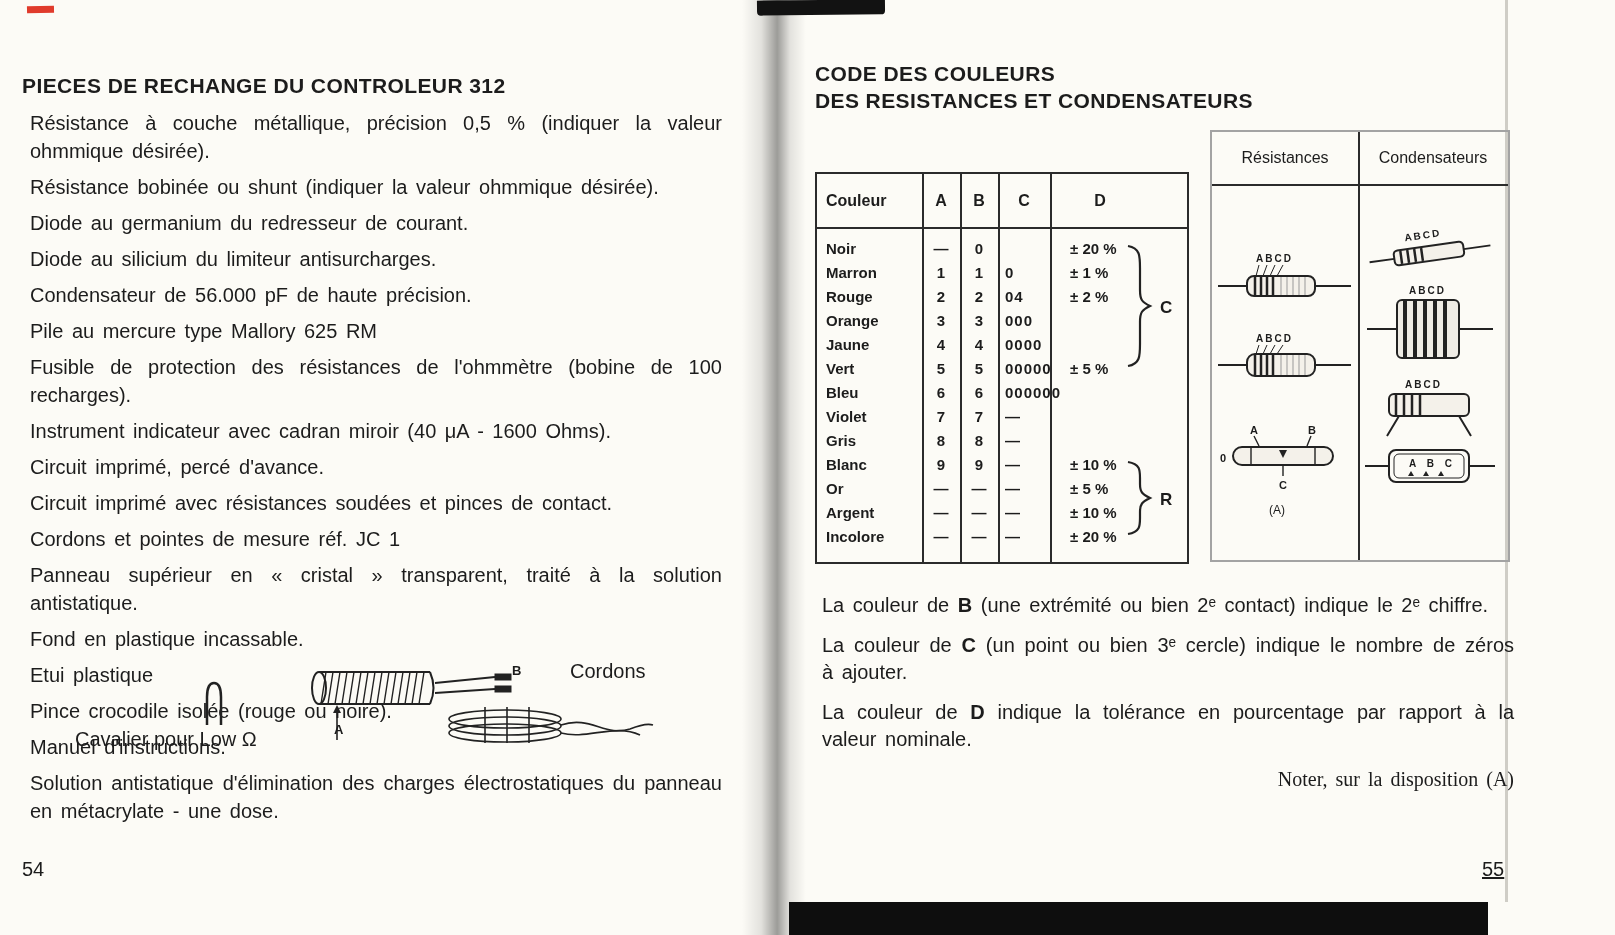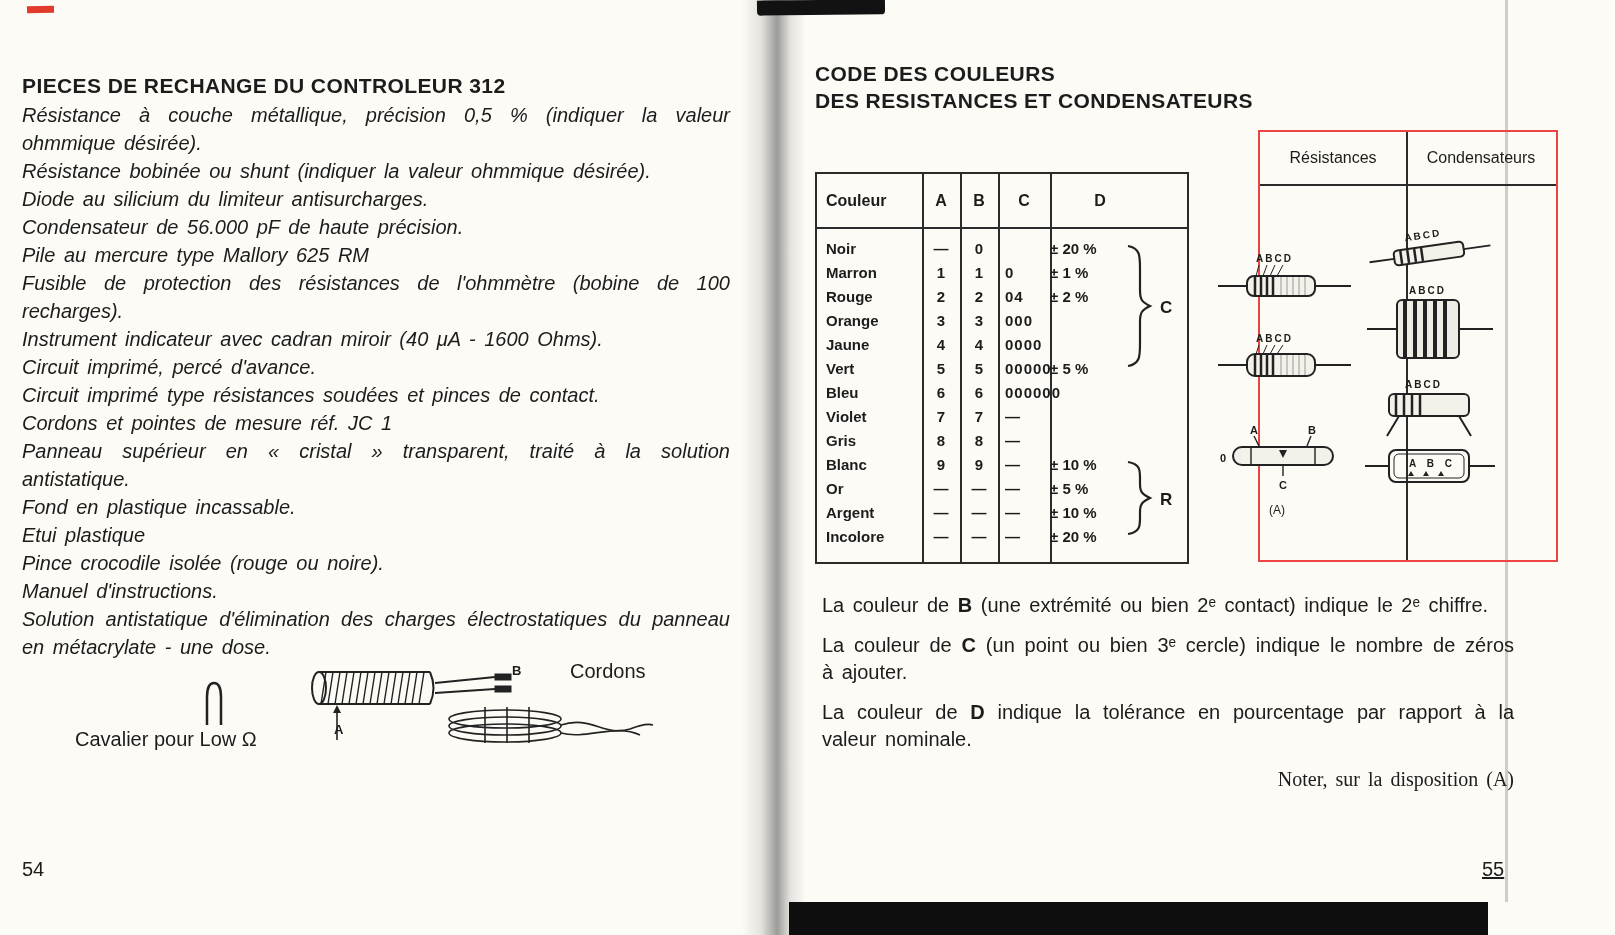--- a/index.html
+++ b/index.html
@@ -11,38 +11,38 @@
   .abs{position:absolute;}
   
   .gutter{left:742px;top:0;width:64px;height:935px;
     background:linear-gradient(90deg, rgba(0,0,0,0) 0%, rgba(0,0,0,0.10) 30%, rgba(0,0,0,0.38) 55%, rgba(0,0,0,0.10) 75%, rgba(0,0,0,0) 100%);}
   .top-strip{left:757px;top:0;width:128px;height:15px;background:#121212;border-radius:0 0 4px 4px;transform:rotate(-0.6deg);}
   .bottom-strip{left:789px;top:902px;width:699px;height:33px;background:#0e0e0e;}
   .page-edge{left:1505px;top:0;width:3px;height:902px;background:#cfcdc6;}
   .red-mark{left:27px;top:6px;width:27px;height:7px;background:#e03b2c;transform:rotate(-1deg);}
   
   .heading{font-weight:700;font-size:21px;letter-spacing:.4px;}
-  .body-col p{margin:0;font-size:20px;line-height:28px;text-align:justify;word-spacing:3px;font-style:italic;}
+  .body-col p{margin:8px;font-size:20px;line-height:28px;text-align:justify;word-spacing:3px;}
   .pagenum{font-size:20px;margin-top:6px;}
   
   .ctable{left:815px;top:172px;width:370px;height:388px;border:2px solid #2b2b2b;background:transparent;}
   .ctable .vline{position:absolute;top:0;bottom:0;width:2px;background:#2b2b2b;}
   .ctable .hline{position:absolute;left:0;right:0;top:53px;height:2px;background:#2b2b2b;}
   .ctable .th{position:absolute;top:0;height:53px;line-height:53px;font-weight:700;font-size:16px;}
   .trow{position:absolute;left:0;width:100%;height:24px;display:grid;
     grid-template-columns:105px 38px 38px 52px 1fr;align-items:center;
     font-weight:700;font-size:15px;}
   .trow .cell{white-space:nowrap;}
   .cell.c-col{padding-left:9px;}
   .cell.c-a,.cell.c-b{text-align:center;}
   .cell.c-c{padding-left:7px;letter-spacing:1px;}
-  .cell.c-d{padding-left:0;}
+  .cell.c-d{padding-left:20px;}
   .brace-label{font-weight:700;font-size:17px;}
   
-  .panel{left:1258px;top:130px;width:296px;height:428px;border:2px solid #ef4444;}
+  .panel{left:1210px;top:130px;width:296px;height:428px;border:2px solid #a3a3a3;}
   .panel .hline{position:absolute;left:0;right:0;top:52px;height:2px;background:#2b2b2b;}
   .panel .vline{position:absolute;top:0;bottom:0;left:146px;width:2px;background:#2b2b2b;}
   .panel .ph{position:absolute;top:0;height:52px;line-height:52px;width:146px;text-align:center;font-size:16px;}
   
   .expl p{margin:0 0 13px 0;font-size:20px;line-height:27px;text-align:justify;word-spacing:3px;}
   .expl b{font-weight:700;}
   
   .figlabel{font-size:20px;}
   .tinylabel{font-size:13px;font-weight:700;}
   svg text{font-family:"Liberation Sans",sans-serif;}
@@ -56,27 +56,28 @@
   <div class="abs top-strip"></div>
   <div class="abs bottom-strip"></div>
   <div class="abs page-edge"></div>
   <div class="abs red-mark"></div>
 
   <div class="abs heading" style="left:22px;top:74px;width:710px;">PIECES DE RECHANGE DU CONTROLEUR 312</div>
 
   <div class="abs body-col" style="left:22px;top:101px;width:708px;">
     <p>Résistance à couche métallique, précision 0,5 % (indiquer la valeur ohmmique désirée).</p>
     <p>Résistance bobinée ou shunt (indiquer la valeur ohmmique désirée).</p>
+    <p>Diode au germanium du redresseur de courant.</p>
     <p>Diode au silicium du limiteur antisurcharges.</p>
     <p>Condensateur de 56.000 pF de haute précision.</p>
     <p>Pile au mercure type Mallory 625 RM</p>
     <p>Fusible de protection des résistances de l'ohmmètre (bobine de 100 recharges).</p>
     <p>Instrument indicateur avec cadran miroir (40 μA - 1600 Ohms).</p>
     <p>Circuit imprimé, percé d'avance.</p>
-    <p>Circuit imprimé type résistances soudées et pinces de contact.</p>
+    <p>Circuit imprimé avec résistances soudées et pinces de contact.</p>
     <p>Cordons et pointes de mesure réf. JC 1</p>
     <p>Panneau supérieur en « cristal » transparent, traité à la solution antistatique.</p>
     <p>Fond en plastique incassable.</p>
     <p>Etui plastique</p>
     <p>Pince crocodile isolée (rouge ou noire).</p>
     <p>Manuel d'instructions.</p>
     <p>Solution antistatique d'élimination des charges électrostatiques du panneau en métacrylate - une dose.</p>
   </div>
 
   <svg class="abs" style="left:185px;top:645px;" width="475" height="140" viewBox="0 0 475 140">

